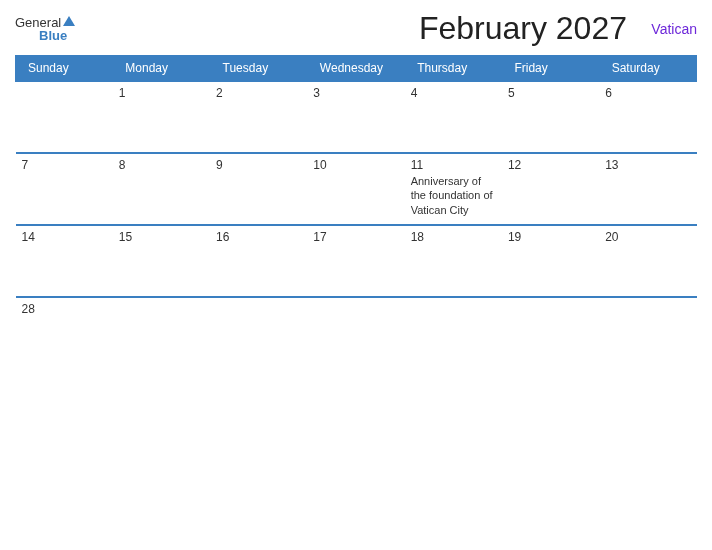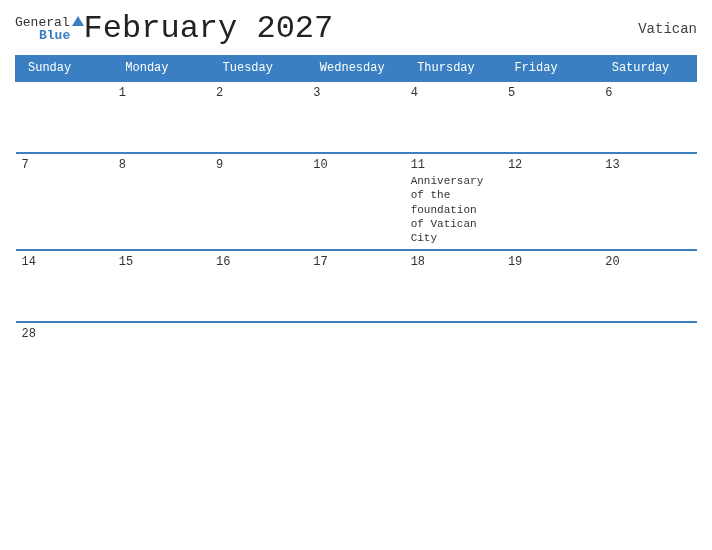--- a/index.html
+++ b/index.html
@@ -7,21 +7,20 @@
       width: 712px;
       height: 550px;
       background: #fff;
       font-family: Arial, sans-serif;
       overflow: hidden;
     }
     .page {
       width: 712px;
       height: 456px;
       padding: 10px 15px;
-      font-family: Liberation Mono, monospace;
     }
     
     .header {
       display: flex;
       align-items: center;
       justify-content: space-between;
       margin-bottom: 8px;
     }
     .logo {
       display: flex;
@@ -52,26 +51,26 @@
       top: -1px;
     }
     .logo-top-row {
       display: flex;
       align-items: center;
     }
     .calendar-title {
       font-size: 32px;
       font-weight: normal;
       color: #222;
-      text-align: left;
+      text-align: right;
       flex: 1;
     }
     .country-label {
       font-size: 14px;
-      color: #404040;
+      color: #6d28d9;
       text-align: right;
       min-width: 70px;
     }
     
     .calendar-table {
       width: 100%;
       border-collapse: collapse;
       table-layout: fixed;
     }
     .calendar-table thead tr th {

